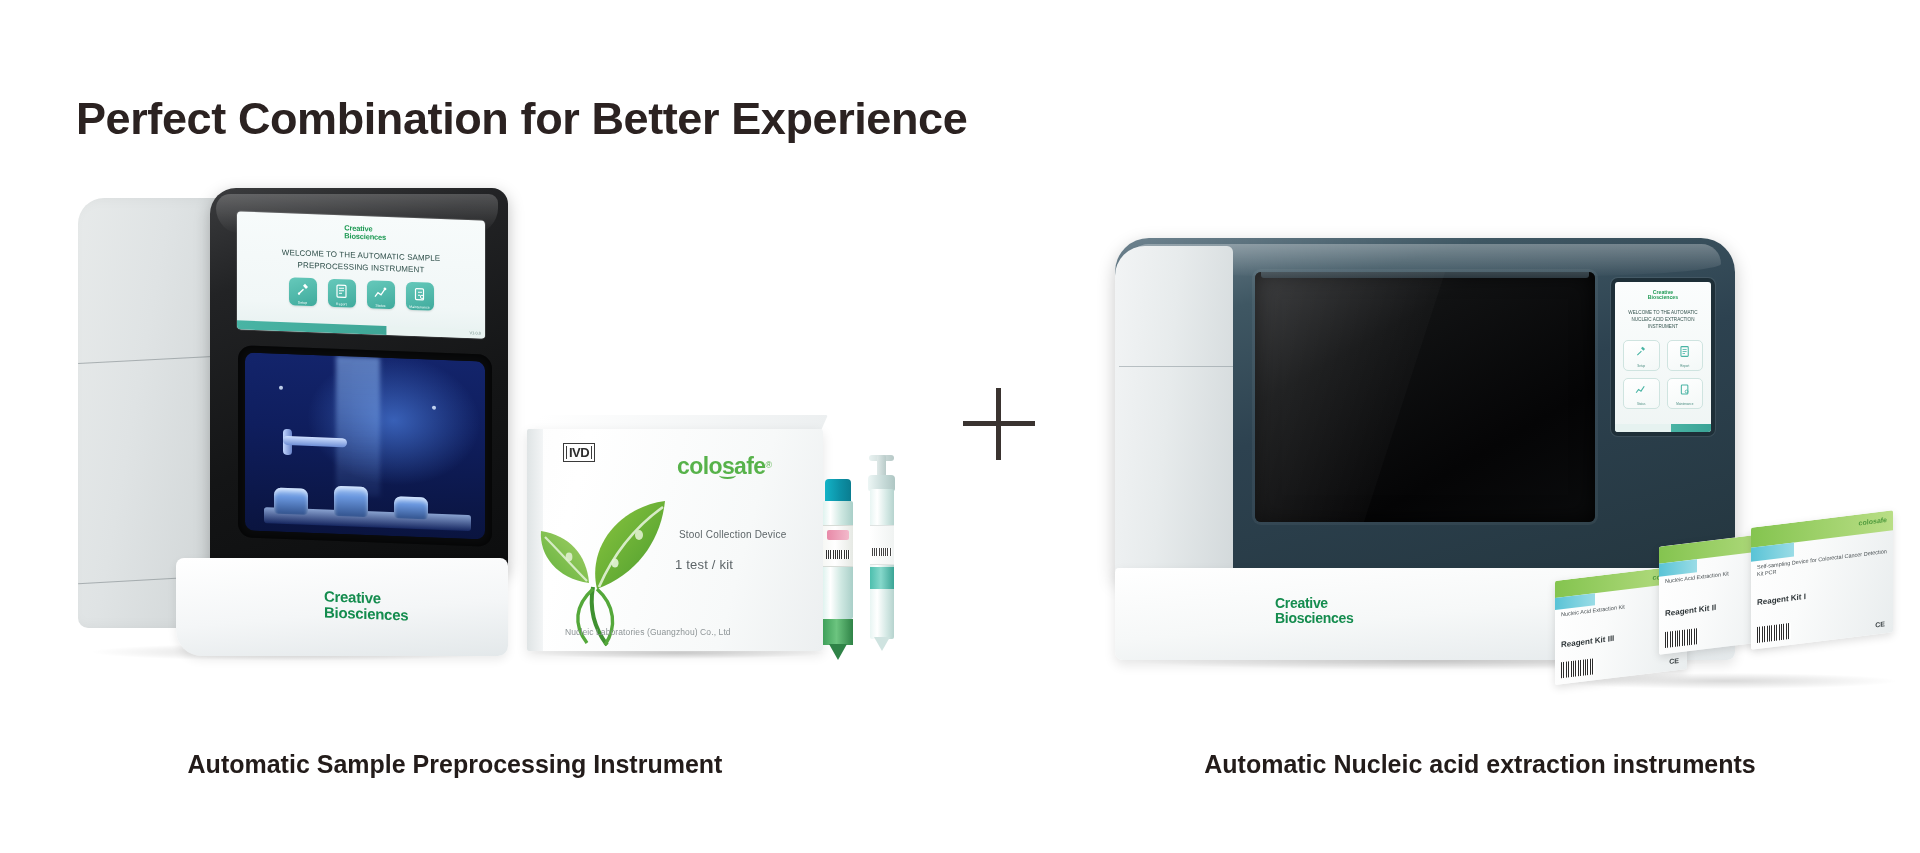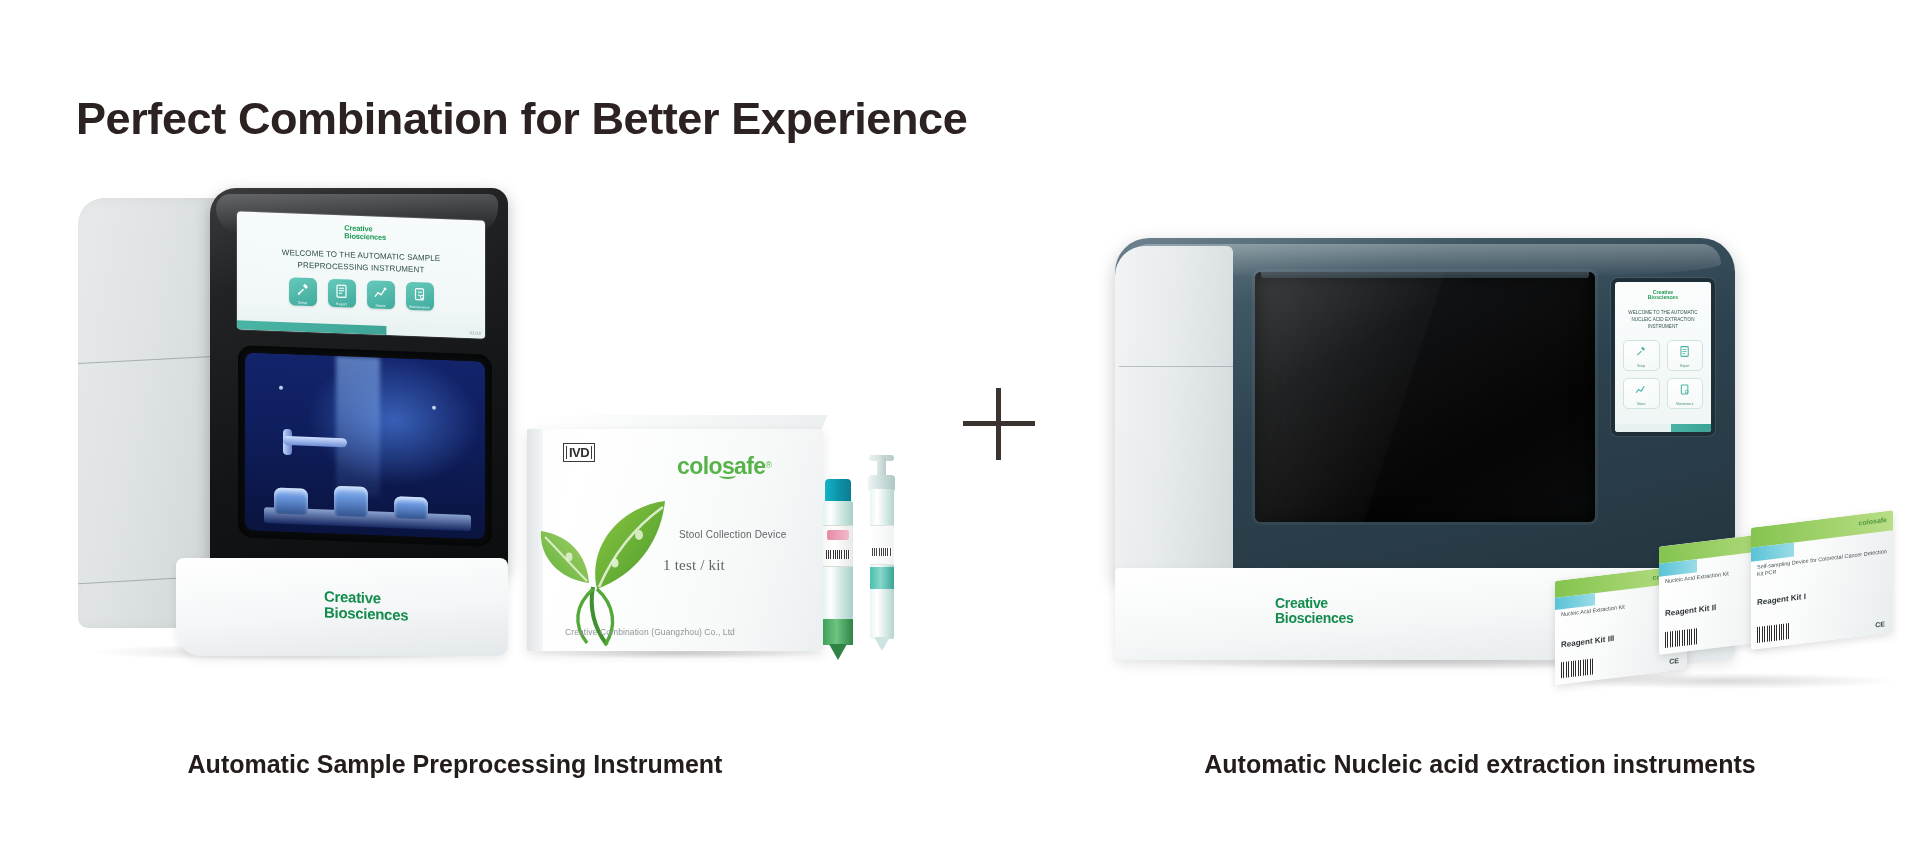--- a/index.html
+++ b/index.html
@@ -255,22 +255,22 @@
   }
   .colosafe-logo .smile {
     position: absolute; left: 42px; top: 19px; width: 17px; height: 7px;
     border-bottom: 2px solid #57b24a; border-radius: 0 0 50% 50%;
   }
   .kit-line1 {
     position: absolute; left: 152px; top: 100px;
     font-size: 10px; color: #5d6568; letter-spacing: 0.2px;
   }
   .kit-line2 {
-    position: absolute; left: 136px; top: 128px;
-    font-size: 15px; color: #5d6568; letter-spacing: 0.2px; font-family: Liberation Serif, serif;
+    position: absolute; left: 148px; top: 128px;
+    font-size: 13px; color: #5d6568; letter-spacing: 0.2px;
   }
   .kit-company {
     position: absolute; left: 38px; bottom: 14px;
     font-size: 8.5px; color: #8d9496; letter-spacing: 0.1px;
   }
   .kit-shadow {
     position: absolute; left: 0; top: 232px; width: 300px; height: 12px;
     background: radial-gradient(ellipse at 50% 50%, rgba(0,0,0,0.16), rgba(0,0,0,0) 70%);
   }
 
@@ -610,21 +610,21 @@
         <ellipse cx="80" cy="94" rx="3.6" ry="4.6" fill="#e6f4d8" opacity="0.9"></ellipse>
       </svg>
 
       <div class="colosafe-logo">
         <span class="word">colosafe</span><span class="reg">®</span>
         <span class="smile"></span>
       </div>
 
       <div class="kit-line1">Stool Collection Device</div>
       <div class="kit-line2">1 test / kit</div>
-      <div class="kit-company">Creative Combination (Guangzhou) Co., Ltd</div>
+      <div class="kit-company">Nucleic Laboratories (Guangzhou) Co., Ltd</div>
     </div>
   </div>
 
   <div class="tubes">
     <div class="tube-a">
       <div class="cap"></div>
       <div class="barrel"></div>
       <div class="label">
         <div class="rose"></div>
         <div class="bar"></div>

